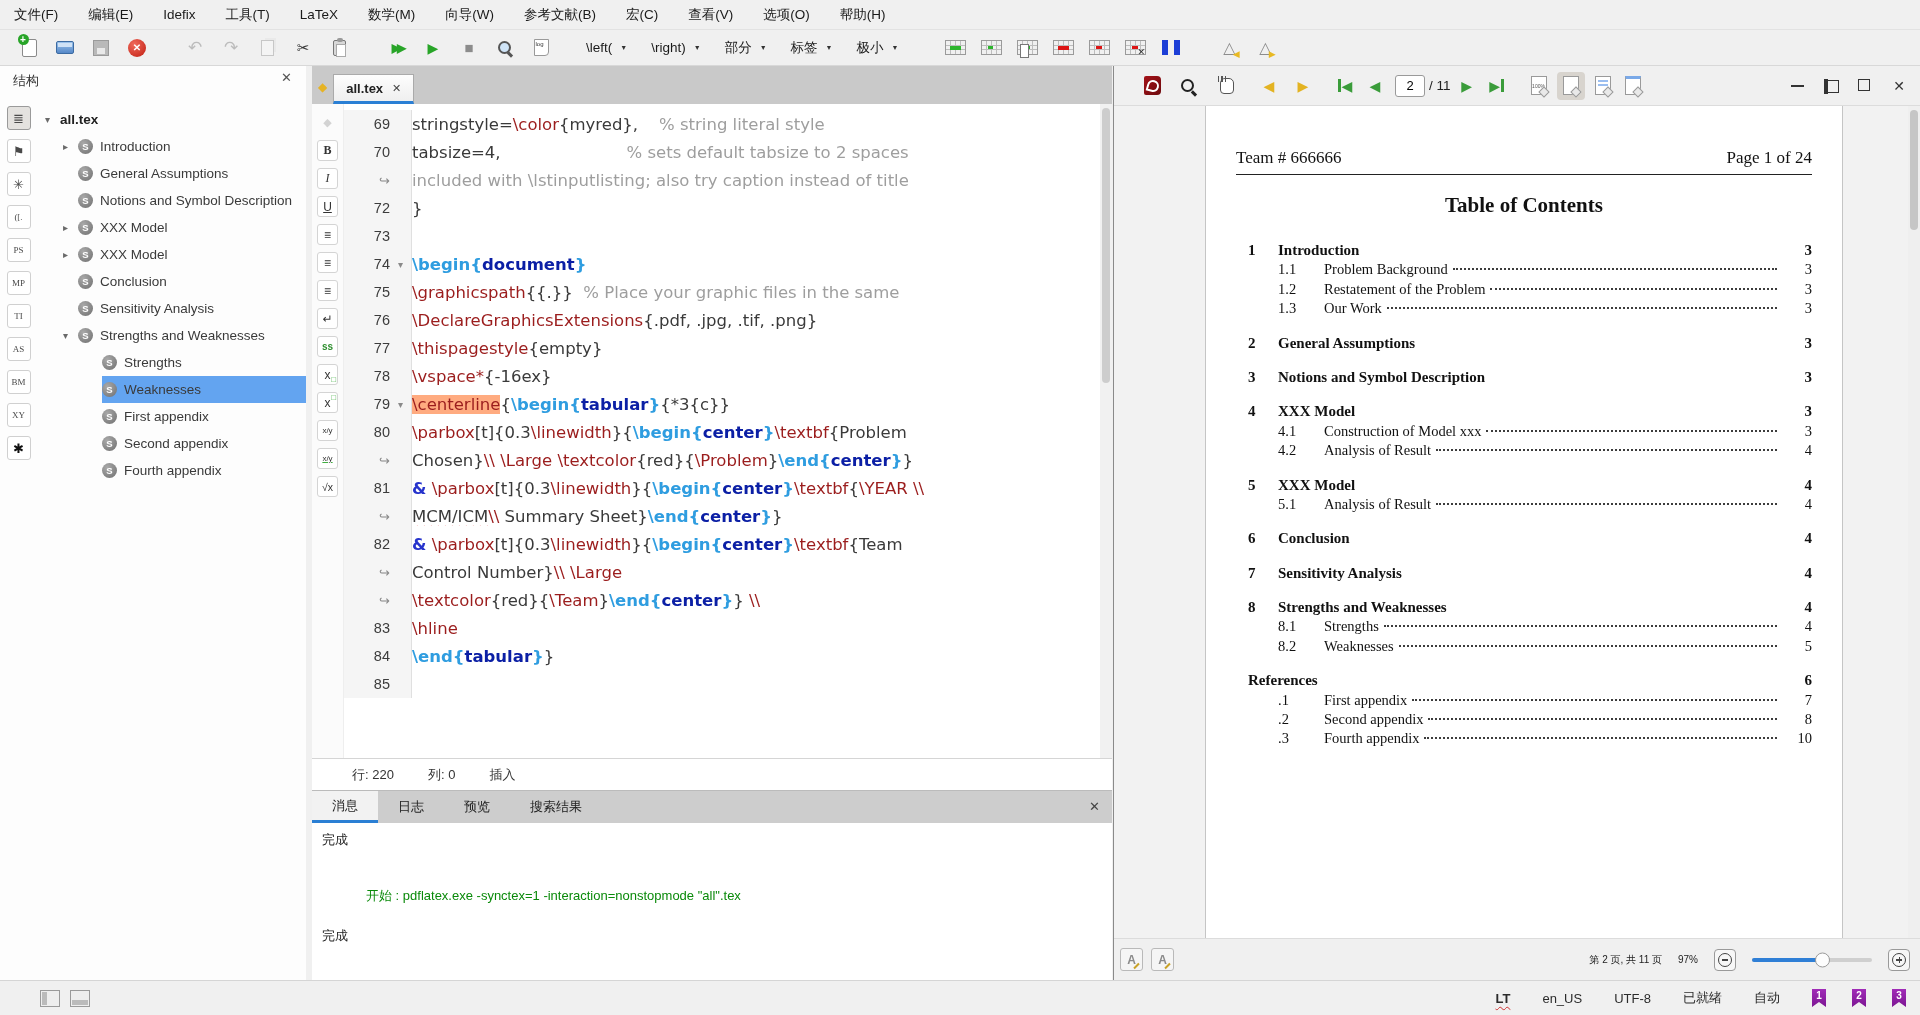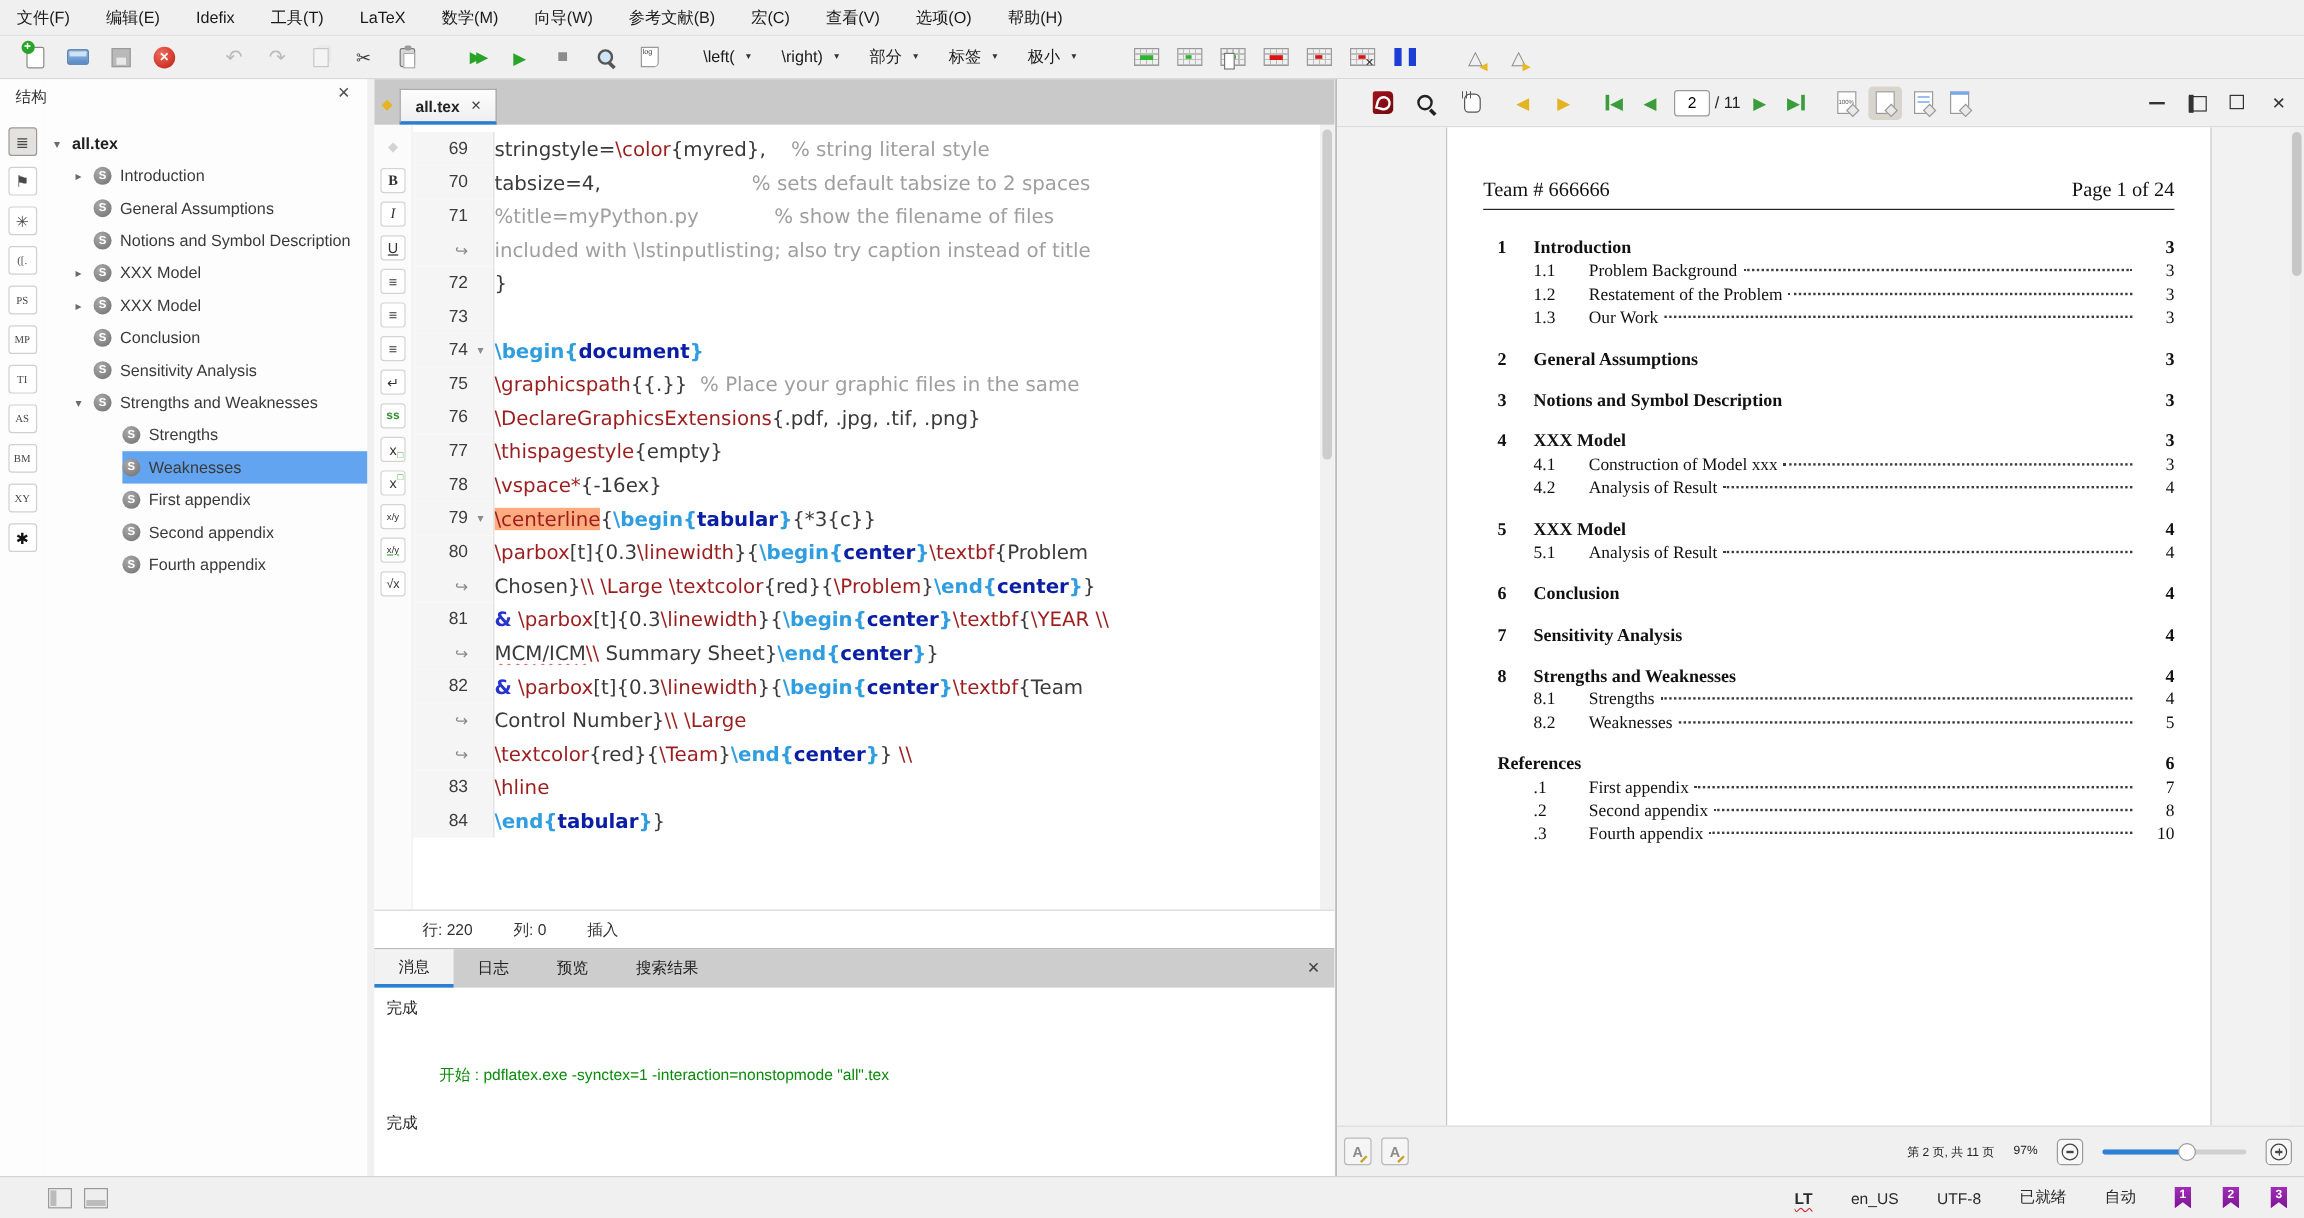--- a/index.html
+++ b/index.html
@@ -480,27 +480,20 @@
         </span>
       <span class="ctext"><span data-tk="t">stringstyle=</span><span data-tk="c">\color</span><span data-tk="t">{myred},    </span><span data-tk="m">% string literal style</span></span>
     </div>
       <div class="crow">
       <span class="gnum">70</span>
       <span class="gmark">
           <span class="fold"></span>
         </span>
       <span class="ctext"><span data-tk="t">tabsize=4,                        </span><span data-tk="m">% sets default tabsize to 2 spaces</span></span>
     </div>
-      <div class="crow">
-      <span class="gnum">71</span>
-      <span class="gmark">
-          <span class="fold"></span>
-        </span>
-      <span class="ctext"><span data-tk="m">%title=myPython.py            % show the filename of files</span></span>
-    </div>
       <div class="crow" data-wrap="true">
       <span class="gnum"></span>
       <span class="gmark">
           <span class="fold"></span>
         </span>
       <span class="ctext"><span data-tk="m">included with \lstinputlisting; also try caption instead of title</span></span>
     </div>
       <div class="crow">
       <span class="gnum">72</span>
       <span class="gmark">
@@ -612,20 +605,27 @@
           <span class="fold"></span>
         </span>
       <span class="ctext"><span data-tk="c">\hline</span></span>
     </div>
       <div class="crow">
       <span class="gnum">84</span>
       <span class="gmark">
           <span class="fold"></span>
         </span>
       <span class="ctext"><span data-tk="b">\end{</span><span data-tk="e">tabular</span><span data-tk="b">}</span><span data-tk="t">}</span></span>
+    </div>
+      <div class="crow">
+      <span class="gnum">85</span>
+      <span class="gmark">
+          <span class="fold"></span>
+        </span>
+      <span class="ctext"></span>
     </div>
     </div>
 
   <div class="ed-scroll">
       <div class="ed-thumb"></div>
     </div>
 
   <div class="ed-status">
 
   <span>行:  220</span>
@@ -699,20 +699,21 @@
       <span class="winbtn win-close"></span>
     </div>
   </div>
 
   <div class="pdf-content">
     <div class="pdf-page">
       <div class="page-header">
         <span>Team # 666666</span>
         <span>Page 1 of 24</span>
       </div>
+      <div class="page-title">Table of Contents</div>
       <div class="toc">
 
       <div class="toc-row" data-level="1" data-num="1" data-dots="false">
           <span class="toc-num">1</span>
           <span class="toc-title">Introduction</span>
           <span class="toc-dots"></span>
           <span class="toc-page">3</span>
         </div>
           <div class="toc-row" data-level="2" data-num="1.1" data-dots="true">
           <span class="toc-num">1.1</span>

